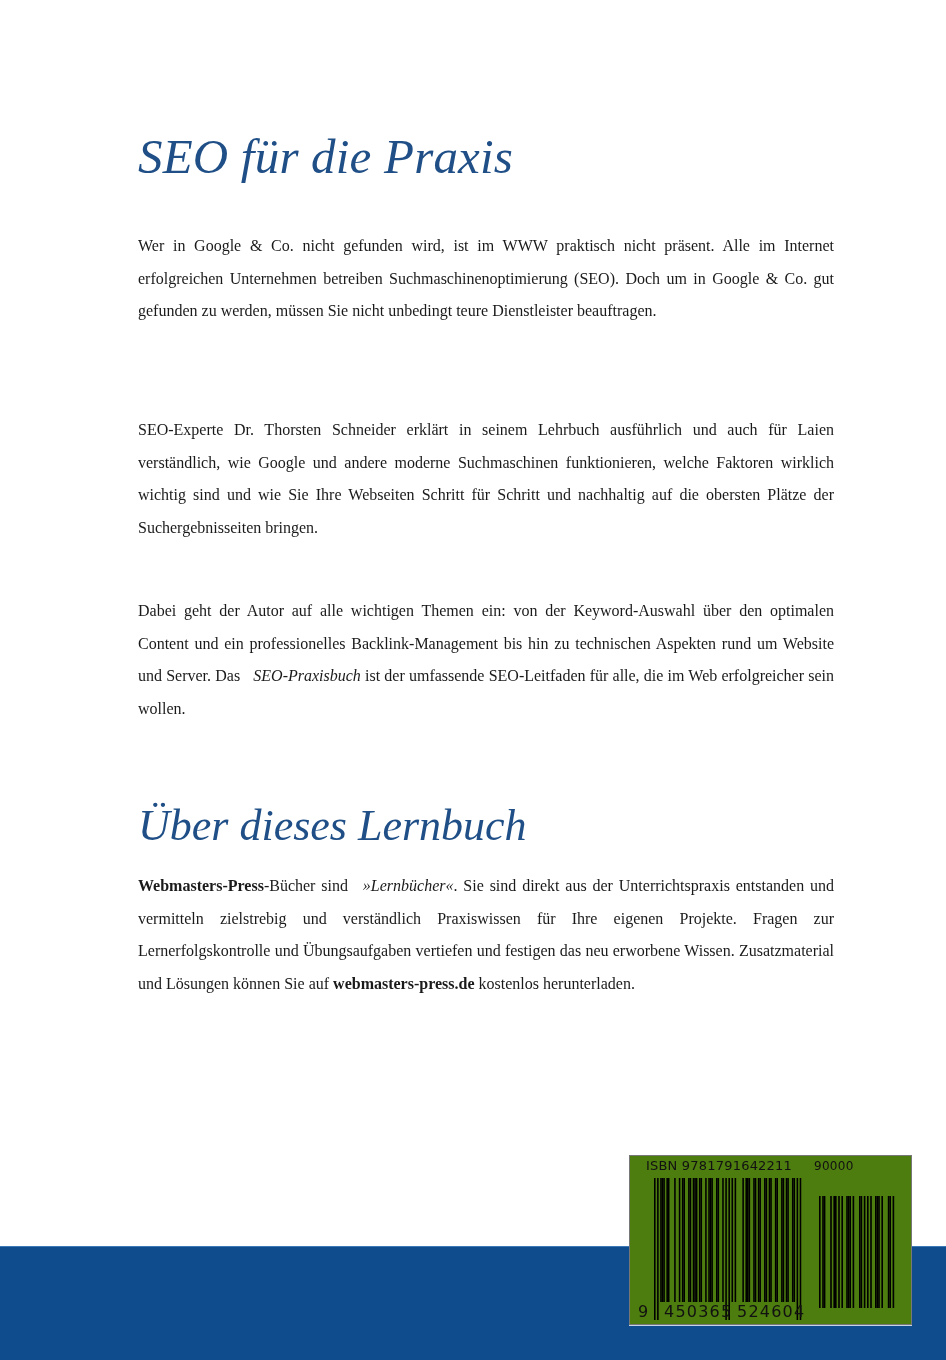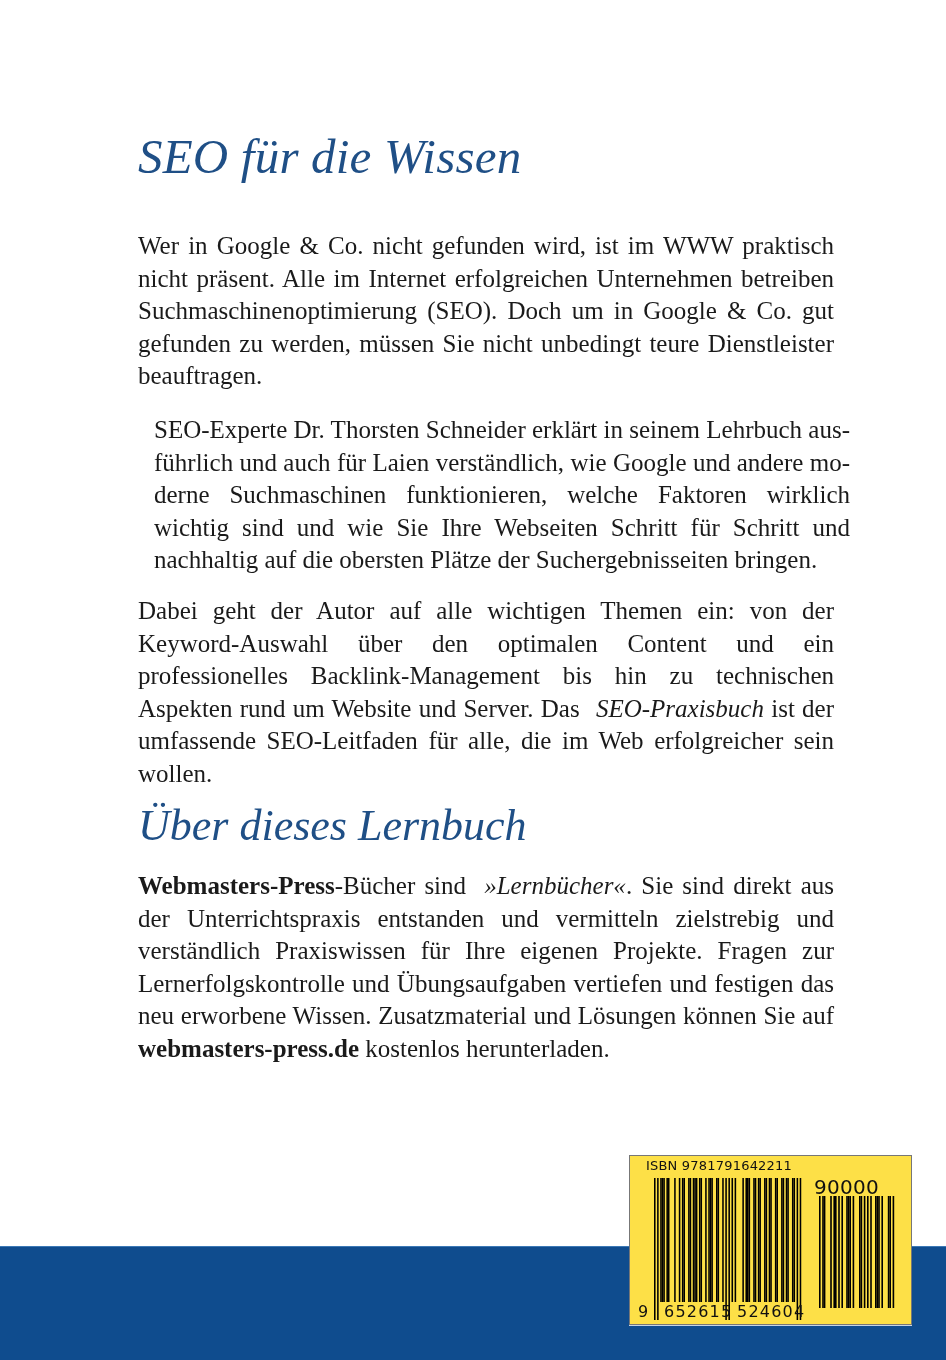--- a/index.html
+++ b/index.html
@@ -12,67 +12,67 @@
   .heading {
     position: absolute; left: 138px; margin: 0;
     font-style: italic; font-weight: normal;
     color: #1f4f86;
     font-family: "Liberation Serif", serif;
   }
   #h1 { top: 128px; font-size: 49px; letter-spacing: 0.2px; }
   #h2 { top: 800px; font-size: 44px; }
   .para {
     position: absolute; left: 138px; width: 696px; margin: 0;
-    font-size: 25px; line-height: 32.6px;
+    font-size: 16px; line-height: 32.6px;
     text-align: justify; hyphens: manual;
     font-family: "Liberation Serif", serif;
     color: #1a1a1a;
   }
   #p1 { top: 230px; }
-  #p2 { top: 414px; margin-left: 16px; }
+  #p2 { top: 414px; }
   #p3 { top: 595px; }
   #p4 { top: 870px; }
   .para b { font-weight: bold; }
   .para i { font-style: italic; margin-left: 9px; }
 
   #band {
     position: absolute; left: 0; top: 1246px; width: 946px; height: 114px;
     background: #0f4c8e;
     border-top: 1px solid #3b78b5;
   }
   #barcode-box {
     position: absolute; left: 629px; top: 1155px; width: 281px; height: 168px;
-    background: #fde047; border: 1px solid #777;
+    background: #4d7c0f; border: 1px solid #777;
     box-shadow: 0 1px 0 #c7d4e3;
   }
   #isbn-label {
     position: absolute; left: 16px; top: 2px;
     font-family: "DejaVu Sans", sans-serif; font-size: 13px; color: #111;
     letter-spacing: 0.2px;
   }
   #addon-label {
-    position: absolute; left: 184px; top: 19px;
-    font-family: "DejaVu Sans", sans-serif; font-size: 20px; color: #111;
+    position: absolute; left: 184px; top: 3px;
+    font-family: "DejaVu Sans", sans-serif; font-size: 12px; color: #111;
     letter-spacing: 0.3px;
   }
   #bars-main { position: absolute; left: 24px; top: 22px; }
   #bars-addon { position: absolute; left: 189px; top: 40px; }
   .digits {
     position: absolute; top: 146px;
     font-family: "DejaVu Sans", sans-serif; font-size: 16px; color: #111;
     letter-spacing: 1.2px;
   }
   #d-first { left: 8px; }
   #d-left { left: 34px; }
   #d-right { left: 107px; }
 </style>
 </head>
 <body>
 
-<h1 id="h1" class="heading">SEO für die Wissen</h1>
+<h1 id="h1" class="heading">SEO für die Praxis</h1>
 
 <p id="p1" class="para">Wer in Google &amp; Co. nicht gefunden wird, ist im WWW praktisch nicht präsent. Alle im Internet erfolgreichen Unternehmen betreiben Suchmaschinenoptimierung (SEO). Doch um in Google &amp; Co. gut gefunden zu werden, müssen Sie nicht unbedingt teure Dienstleister beauftragen.</p>
 <p id="p2" class="para">SEO-Experte Dr. Thorsten Schneider erklärt in seinem Lehrbuch aus­führlich und auch für Laien verständlich, wie Google und andere mo­derne Suchmaschinen funktionieren, welche Faktoren wirklich wichtig sind und wie Sie Ihre Webseiten Schritt für Schritt und nachhaltig auf die obersten Plätze der Suchergebnisseiten bringen.</p>
 <p id="p3" class="para"><span>Dabei geht der Autor auf alle wichtigen Themen ein: von der Keyword-Auswahl über den optimalen Content und ein professionelles Backlink-Management bis hin zu technischen Aspekten rund um Web­site und Server. Das </span><i>SEO-Praxisbuch</i><span> ist der umfassende SEO-Leitfaden für alle, die im Web erfolgreicher sein wollen.</span></p>
 
 <h2 id="h2" class="heading">Über dieses Lernbuch</h2>
 
 <p id="p4" class="para"><b>Webmasters-Press</b><span>-Bücher sind </span><i>»Lernbücher«</i><span>. Sie sind direkt aus der Unterrichtspraxis entstanden und vermitteln zielstrebig und verständlich Praxiswissen für Ihre eigenen Projekte. Fragen zur Lernerfolgskontrolle und Übungsaufgaben vertiefen und festigen das neu erworbene Wissen. Zusatzmaterial und Lösungen können Sie auf </span><b>webmasters-press.de</b><span> kostenlos herunterladen.</span></p>
 
 <div id="band"></div>
@@ -153,15 +153,15 @@
       <rect x="51.20" y="0" width="1.60" height="112" fill="#000"></rect>
       <rect x="56.00" y="0" width="1.60" height="112" fill="#000"></rect>
       <rect x="57.60" y="0" width="1.60" height="112" fill="#000"></rect>
       <rect x="59.20" y="0" width="1.60" height="112" fill="#000"></rect>
       <rect x="62.40" y="0" width="1.60" height="112" fill="#000"></rect>
       <rect x="68.80" y="0" width="1.60" height="112" fill="#000"></rect>
       <rect x="70.40" y="0" width="1.60" height="112" fill="#000"></rect>
       <rect x="73.60" y="0" width="1.60" height="112" fill="#000"></rect>
     </svg>
   <div id="d-first" class="digits">9</div>
-  <div id="d-left" class="digits">652615</div>
+  <div id="d-left" class="digits">450365</div>
   <div id="d-right" class="digits">524604</div>
 </div>
 
 </body></html>

